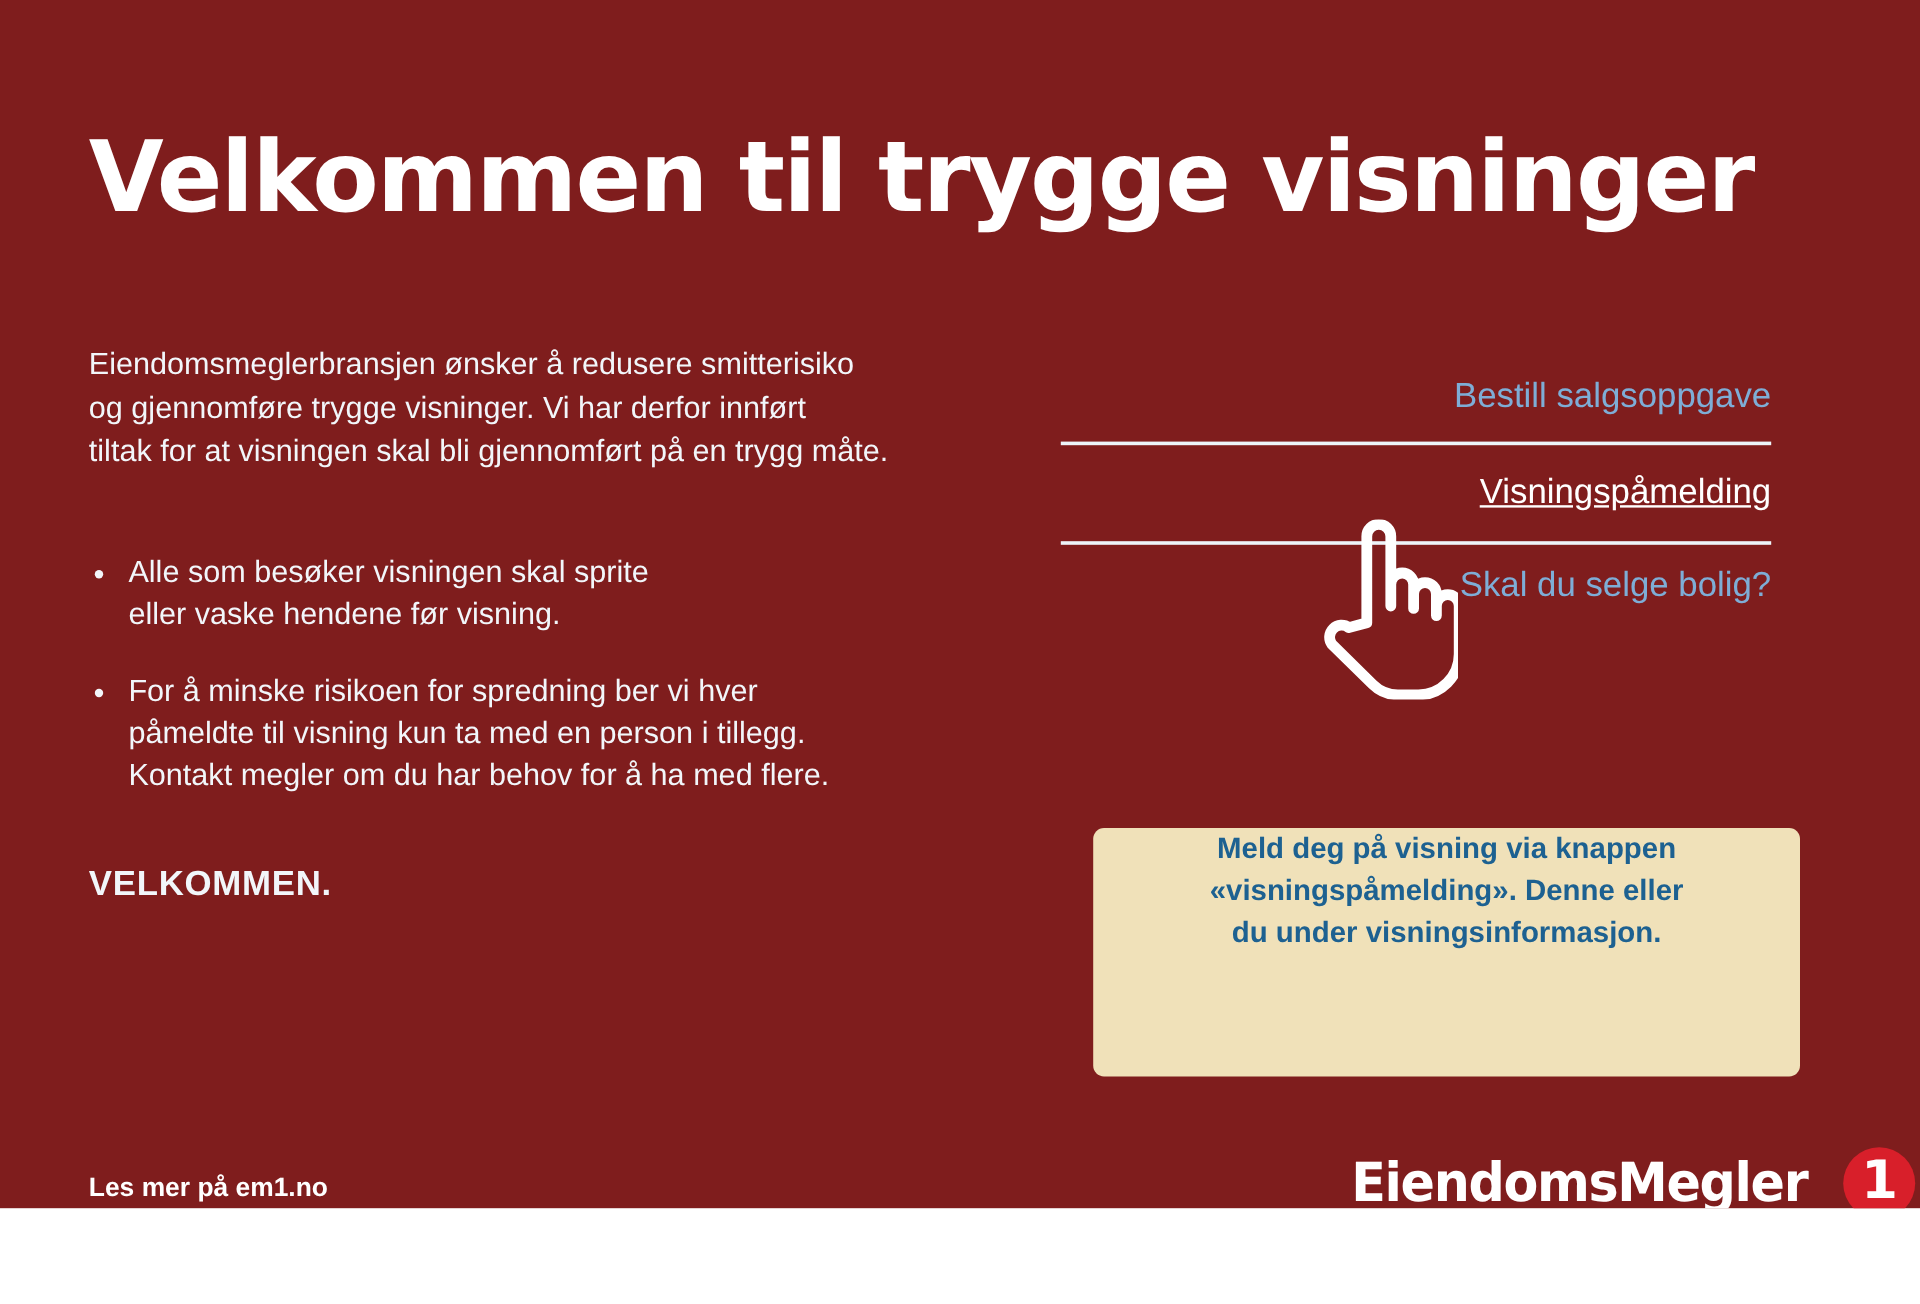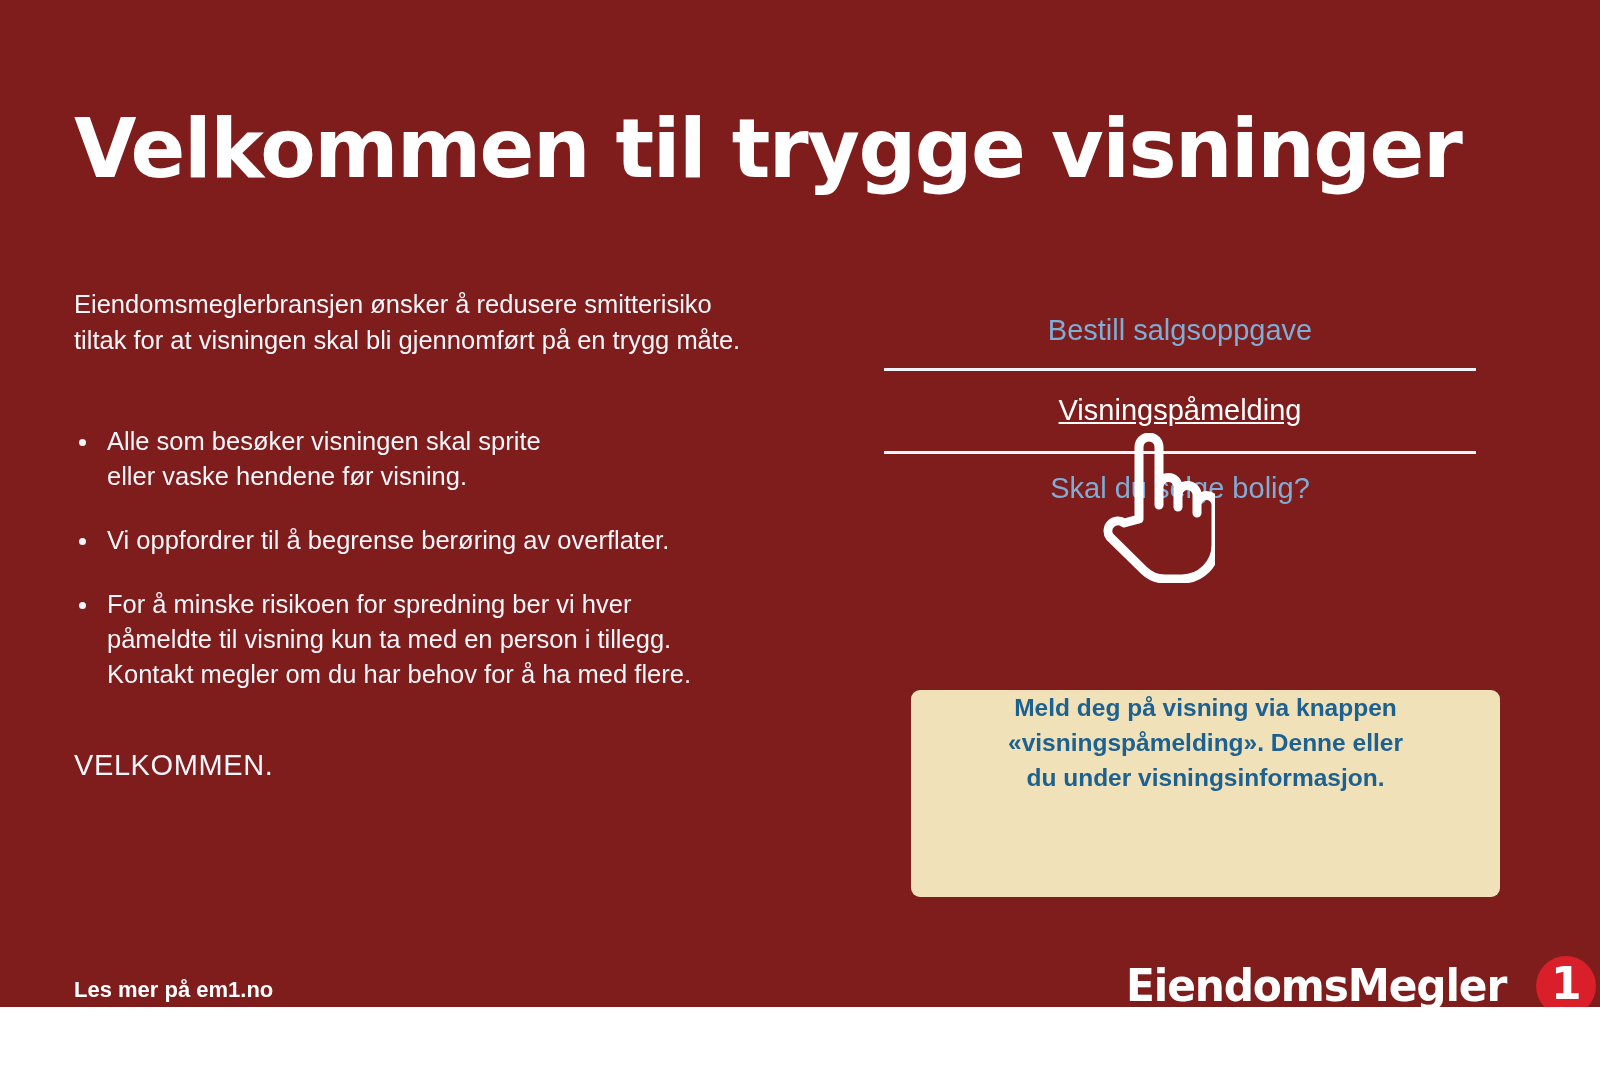--- a/index.html
+++ b/index.html
@@ -75,40 +75,40 @@
     border-radius: 50%;
     background: #f2f6fa;
   }
   .bullet .ln { display: block; white-space: nowrap; }
 
   .velkommen {
     margin-top: 57px;
     color: #f2f6fa;
     font-size: 29px;
     letter-spacing: 0.6px;
-    font-weight: 400;
+    font-weight: 700;
   }
 
   
   .footer-left {
     position: absolute;
     left: 74px;
     top: 977px;
     color: #ffffff;
     font-size: 22px;
     font-weight: 700;
   }
 
   
   .menu {
     position: absolute;
     left: 884px;
     top: 296px;
     width: 592px;
-    text-align: center;
+    text-align: right;
   }
   .menu-item {
     font-size: 29px;
     line-height: 34px;
     padding: 17px 0 21px 0;
     white-space: nowrap;
   }
   .menu-item.dim { color: #7eadd6; }
   .menu-item.active { color: #ffffff; padding: 22px 0 24px 0; text-decoration: underline; }
   .menu-rule {
@@ -195,30 +195,28 @@
 <body>
 
 <div id="poster">
 
   <div class="headline">Velkommen til trygge visninger</div>
 
   <div class="left-col">
 
     <div class="intro">
       <div>Eiendomsmeglerbransjen ønsker å redusere smitterisiko</div>
+      <div>og gjennomføre trygge visninger. Vi har derfor innført</div>
       <div>tiltak for at visningen skal bli gjennomført på en trygg måte.</div>
     </div>
 
     <ul class="bullets">
       <li class="bullet">
         <span class="ln">Alle som besøker visningen skal sprite</span>
         <span class="ln">eller vaske hendene før visning.</span>
-      </li>
-      <li class="bullet">
-        <span class="ln">Vi oppfordrer til å begrense berøring av overflater.</span>
       </li>
       <li class="bullet">
         <span class="ln">For å minske risikoen for spredning ber vi hver</span>
         <span class="ln">påmeldte til visning kun ta med en person i tillegg.</span>
         <span class="ln">Kontakt megler om du har behov for å ha med flere.</span>
       </li>
     </ul>
 
     <div class="velkommen">VELKOMMEN.</div>
   </div>

